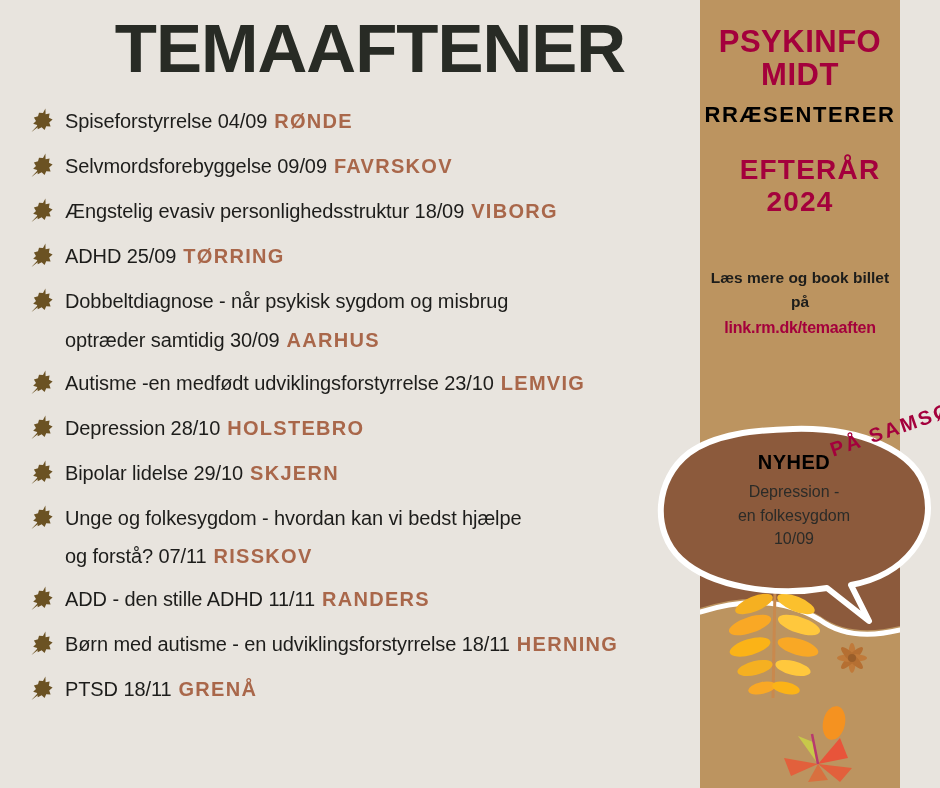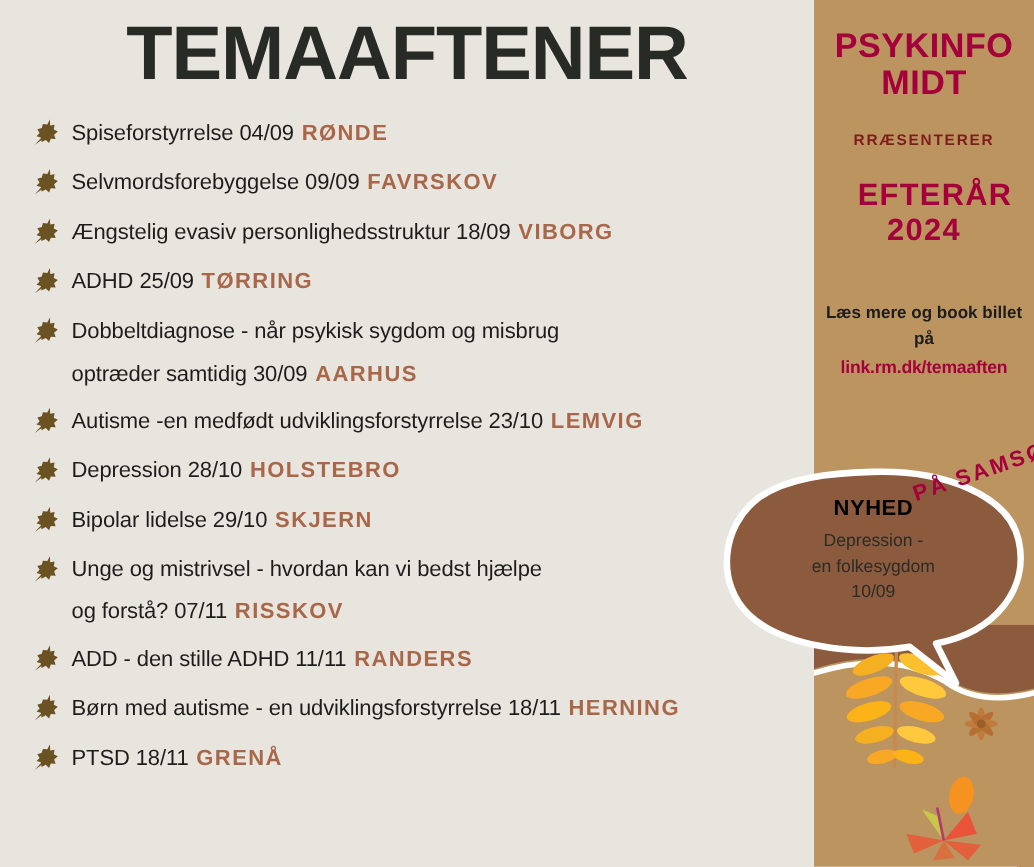--- a/index.html
+++ b/index.html
@@ -10,40 +10,40 @@
     overflow:hidden;
   }
   #poster {
     position:relative;
     width:940px; height:788px;
     background:#E8E4DE;
   }
 
   
   #sidebar {
-    position:absolute; left:740px; top:0;
+    position:absolute; left:700px; top:0;
     width:200px; height:788px;
     background:#BC9460;
     text-align:center;
     overflow:hidden;
   }
   #brand-line1, #brand-line2 {
     color:#A4003C;
     font-weight:bold;
     font-size:31px;
     letter-spacing:.5px;
     line-height:1.07;
   }
   #brand-line1 { margin-top:25px; }
   #presents {
-    color:#7f1d1d;
-    font-weight:bold;
-    font-size:14px;
+    color:#000000;
+    font-weight:bold;
+    font-size:22px;
     letter-spacing:1.6px;
-    margin-top:28px;
+    margin-top:11px;
   }
   #season, #year {
     color:#A4003C;
     font-weight:bold;
     font-size:28px;
     letter-spacing:1.2px;
     line-height:1.12;
   }
   #season { margin-top:26px;margin-left:20px; }
   #booking {
@@ -256,21 +256,21 @@
           <path fill="#6B5223" d="M15.4 1.6 L13.0 6.1 L9.0 5.8 L8.0 9.3 L3.9 10.6 L6.0 14.0 L3.2 16.8 L7.1 18.0 L7.8 22.2 L11.6 20.2 L14.6 23.1 L16.2 19.2 L20.6 19.4 L19.2 15.4 L22.6 12.6 L18.9 10.7 L19.6 6.5 L15.6 7.2 Z"></path>
           <path fill="#6B5223" d="M8.6 17.2 L1.5 24.9 L9.9 18.6 Z"></path>
         </svg>
         <div class="ev-body"><span>Bipolar lidelse 29/10</span><span class="city">SKJERN</span></div>
       </li>
       <li class="event">
         <svg class="pin" viewBox="0 0 26 26">
           <path fill="#6B5223" d="M15.4 1.6 L13.0 6.1 L9.0 5.8 L8.0 9.3 L3.9 10.6 L6.0 14.0 L3.2 16.8 L7.1 18.0 L7.8 22.2 L11.6 20.2 L14.6 23.1 L16.2 19.2 L20.6 19.4 L19.2 15.4 L22.6 12.6 L18.9 10.7 L19.6 6.5 L15.6 7.2 Z"></path>
           <path fill="#6B5223" d="M8.6 17.2 L1.5 24.9 L9.9 18.6 Z"></path>
         </svg>
-        <div class="ev-body"><span>Unge og mistrivsel - hvordan kan vi bedst hjælpe</span><span class="ev-line2"><span>og forstå? 07/11</span><span class="city">RISSKOV</span></span></div>
+        <div class="ev-body"><span>Unge og folkesygdom - hvordan kan vi bedst hjælpe</span><span class="ev-line2"><span>og forstå? 07/11</span><span class="city">RISSKOV</span></span></div>
       </li>
       <li class="event">
         <svg class="pin" viewBox="0 0 26 26">
           <path fill="#6B5223" d="M15.4 1.6 L13.0 6.1 L9.0 5.8 L8.0 9.3 L3.9 10.6 L6.0 14.0 L3.2 16.8 L7.1 18.0 L7.8 22.2 L11.6 20.2 L14.6 23.1 L16.2 19.2 L20.6 19.4 L19.2 15.4 L22.6 12.6 L18.9 10.7 L19.6 6.5 L15.6 7.2 Z"></path>
           <path fill="#6B5223" d="M8.6 17.2 L1.5 24.9 L9.9 18.6 Z"></path>
         </svg>
         <div class="ev-body"><span>ADD - den stille ADHD 11/11</span><span class="city">RANDERS</span></div>
       </li>
       <li class="event">
         <svg class="pin" viewBox="0 0 26 26">

